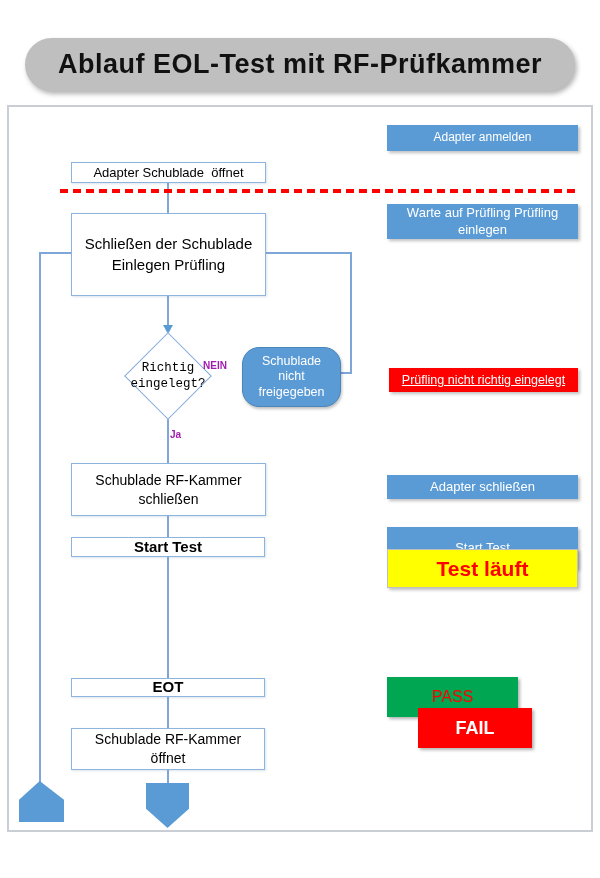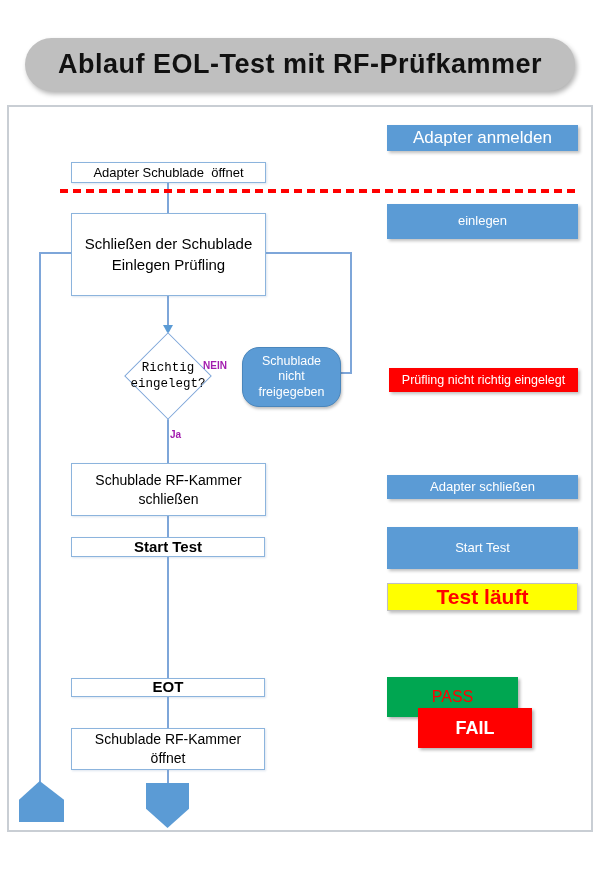--- a/index.html
+++ b/index.html
@@ -65,21 +65,21 @@
   
   .status-blue{
     left:387px;width:191px;background:#5b9bd5;color:#fff;
     display:flex;flex-direction:column;align-items:center;justify-content:center;
     text-align:center;font-size:13px;line-height:1.3;
     box-shadow:2px 2px 3px rgba(0,0,0,.25);
   }
   .status-red{
     left:389px;width:189px;background:#ff0000;color:#fff;
     display:flex;align-items:center;justify-content:center;
-    font-size:12.5px;box-shadow:2px 2px 3px rgba(0,0,0,.25);
+    font-size:12.5px;box-shadow:2px 2px 3px rgba(0,0,0,.25);text-decoration:underline;
   }
   .status-yellow{
     left:387px;width:191px;background:#ffff00;border:1px solid #bfbfbf;
     color:#ff0000;font-weight:bold;font-size:21px;
     display:flex;align-items:center;justify-content:center;
     box-shadow:2px 2px 3px rgba(0,0,0,.25);
   }
   .status-pass{
     left:387px;top:677px;width:131px;height:40px;background:#00a651;
     color:#ff0000;font-weight:normal;font-size:16px;
@@ -168,29 +168,30 @@
 <div class="abs flowbox bold" style="left:71px;top:678px;width:194px;height:19px;">EOT</div>
 
 <div class="abs flowbox" style="left:71px;top:728px;width:194px;height:42px;">
   <span>Schublade RF-Kammer</span>
   <span>öffnet</span>
 </div>
 
 <div class="abs pent-up"></div>
 <div class="abs pent-down"></div>
 
-<div class="abs status-blue" style="top:125px;height:26px;font-size:17px;">Adapter anmelden</div>
+<div class="abs status-blue" style="top:125px;height:26px;font-size:12px;">Adapter anmelden</div>
 
 <div class="abs status-blue" style="top:204px;height:35px;">
+  <span>Warte auf Prüfling Prüfling</span>
   <span>einlegen</span>
 </div>
 
 <div class="abs status-red" style="top:368px;height:24px;">Prüfling nicht richtig eingelegt</div>
 
 <div class="abs status-blue" style="top:475px;height:24px;">Adapter schließen</div>
 
 <div class="abs status-blue" style="top:527px;height:42px;">Start Test</div>
 
-<div class="abs status-yellow" style="top:583px;height:28px;">Test läuft</div>
+<div class="abs status-yellow" style="top:549px;height:39px;">Test läuft</div>
 
 <div class="abs status-pass">PASS</div>
 
 <div class="abs status-fail">FAIL</div>
 
 </body></html>

